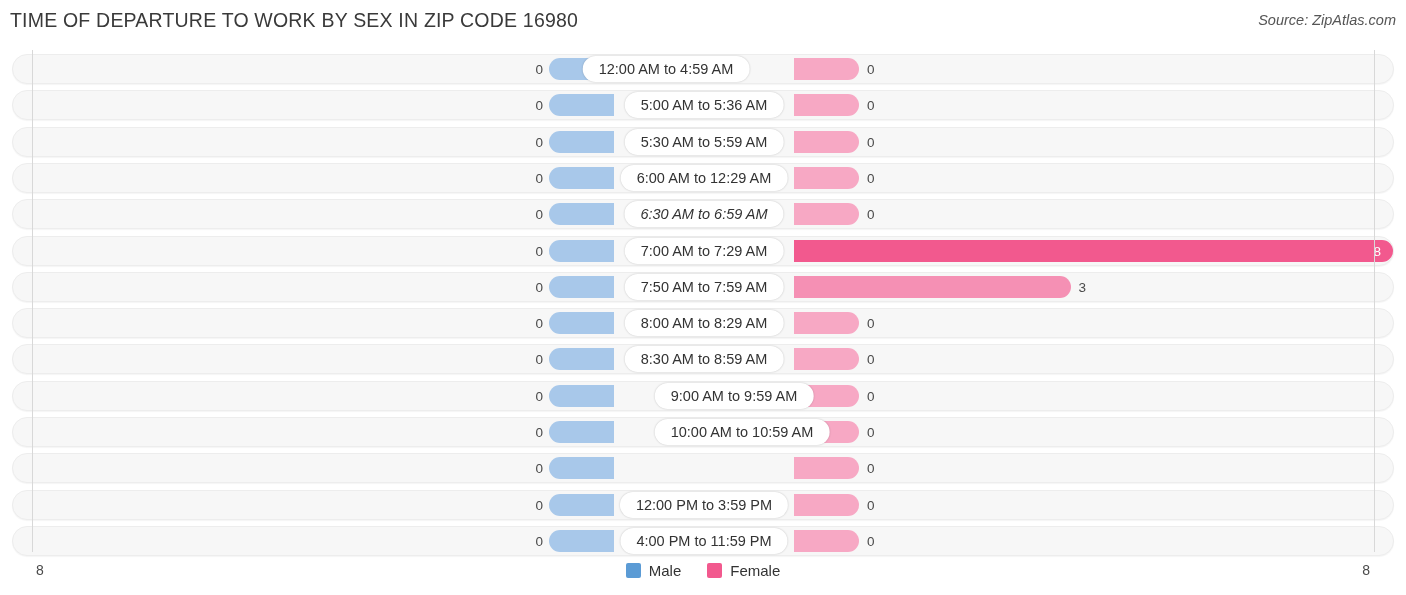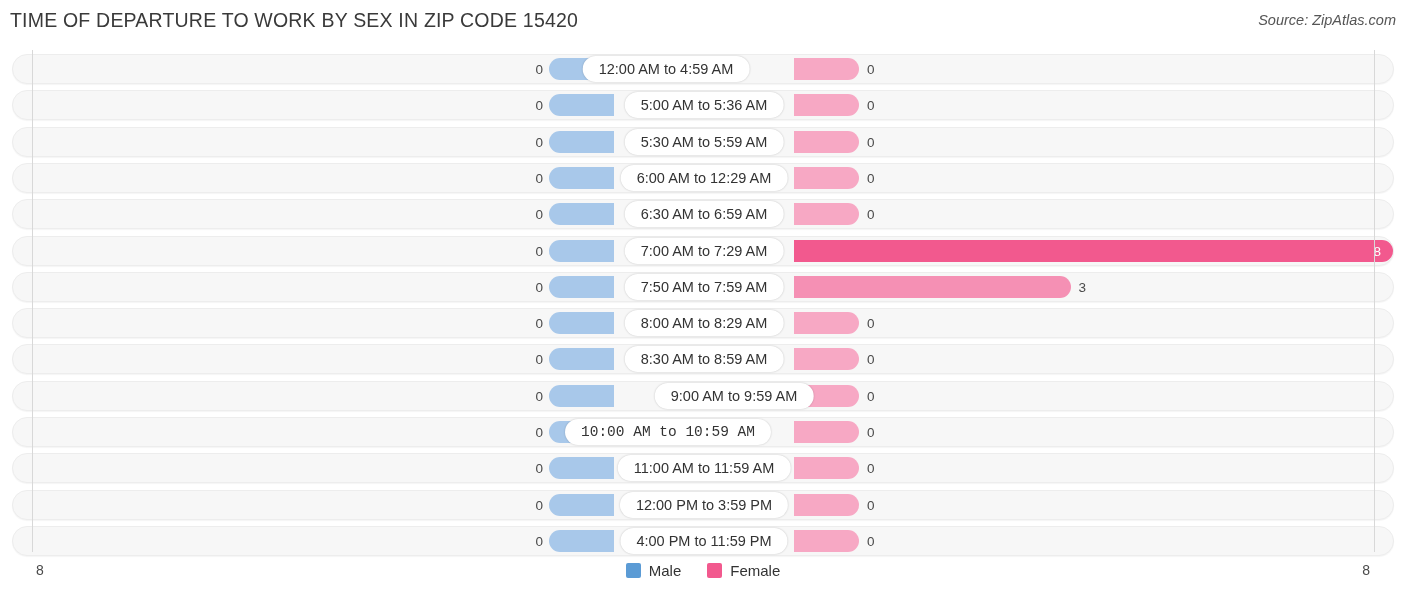--- a/index.html
+++ b/index.html
@@ -166,21 +166,21 @@
     width: 15px;
     height: 15px;
     border-radius: 2px;
     display: inline-block;
   }
 </style>
 </head>
 <body>
 
 <div id="header">
-  <div id="chart-title">TIME OF DEPARTURE TO WORK BY SEX IN ZIP CODE 15420</div>
+  <div id="chart-title">TIME OF DEPARTURE TO WORK BY SEX IN ZIP CODE 16980</div>
   <div id="source-label">Source: ZipAtlas.com</div>
 </div>
 
 <div id="plot">
   <div class="axis-line" id="axis-left"></div>
   <div class="axis-line" id="axis-right"></div>
   <div id="rows-container">
       <div class="row" style="top: 8px;">
         <div class="bar bar-male" style="left: 536px; width: 65px;"></div>
         <div class="val val-male" style="left: 490px; width: 40px;">0</div>
@@ -207,21 +207,21 @@
         <div class="val val-male" style="left: 490px; width: 40px;">0</div>
         <div class="bar bar-female" style="left: 781px; width: 65px; background: rgb(247, 168, 196);"></div>
         <div class="val val-female" style="left: 854px;">0</div>
         <div class="center-pill" style="left: 691px;">6:00 AM to 12:29 AM</div>
       </div>
       <div class="row" style="top: 153.2px;">
         <div class="bar bar-male" style="left: 536px; width: 65px;"></div>
         <div class="val val-male" style="left: 490px; width: 40px;">0</div>
         <div class="bar bar-female" style="left: 781px; width: 65px; background: rgb(247, 168, 196);"></div>
         <div class="val val-female" style="left: 854px;">0</div>
-        <div class="center-pill" style="left: 691px;">6:30 AM to 6:59 AM</div>
+        <div class="center-pill" style="left: 691px; font-style: italic;">6:30 AM to 6:59 AM</div>
       </div>
       <div class="row" style="top: 189.5px;">
         <div class="bar bar-male" style="left: 536px; width: 65px;"></div>
         <div class="val val-male" style="left: 490px; width: 40px;">0</div>
         <div class="bar bar-female" style="left: 781px; width: 599px; background: rgb(242, 89, 142);">
           <span class="bar-inner-val">8</span>
         </div>
         <div class="center-pill" style="left: 691px;">7:00 AM to 7:29 AM</div>
       </div>
       <div class="row" style="top: 225.8px;">
@@ -250,28 +250,27 @@
         <div class="val val-male" style="left: 490px; width: 40px;">0</div>
         <div class="bar bar-female" style="left: 781px; width: 65px; background: rgb(247, 168, 196);"></div>
         <div class="val val-female" style="left: 854px;">0</div>
         <div class="center-pill" style="left: 721px;">9:00 AM to 9:59 AM</div>
       </div>
       <div class="row" style="top: 371px;">
         <div class="bar bar-male" style="left: 536px; width: 65px;"></div>
         <div class="val val-male" style="left: 490px; width: 40px;">0</div>
         <div class="bar bar-female" style="left: 781px; width: 65px; background: rgb(247, 168, 196);"></div>
         <div class="val val-female" style="left: 854px;">0</div>
-        <div class="center-pill" style="left: 655px; font-family: Liberation Mono, monospace;">10:00 AM to 10:59 AM</div>
+        <div class="center-pill" style="left: 729px;">10:00 AM to 10:59 AM</div>
       </div>
       <div class="row" style="top: 407.3px;">
         <div class="bar bar-male" style="left: 536px; width: 65px;"></div>
         <div class="val val-male" style="left: 490px; width: 40px;">0</div>
         <div class="bar bar-female" style="left: 781px; width: 65px; background: rgb(247, 168, 196);"></div>
         <div class="val val-female" style="left: 854px;">0</div>
-        <div class="center-pill" style="left: 691px;">11:00 AM to 11:59 AM</div>
       </div>
       <div class="row" style="top: 443.6px;">
         <div class="bar bar-male" style="left: 536px; width: 65px;"></div>
         <div class="val val-male" style="left: 490px; width: 40px;">0</div>
         <div class="bar bar-female" style="left: 781px; width: 65px; background: rgb(247, 168, 196);"></div>
         <div class="val val-female" style="left: 854px;">0</div>
         <div class="center-pill" style="left: 691px;">12:00 PM to 3:59 PM</div>
       </div>
       <div class="row" style="top: 479.9px;">
         <div class="bar bar-male" style="left: 536px; width: 65px;"></div>

